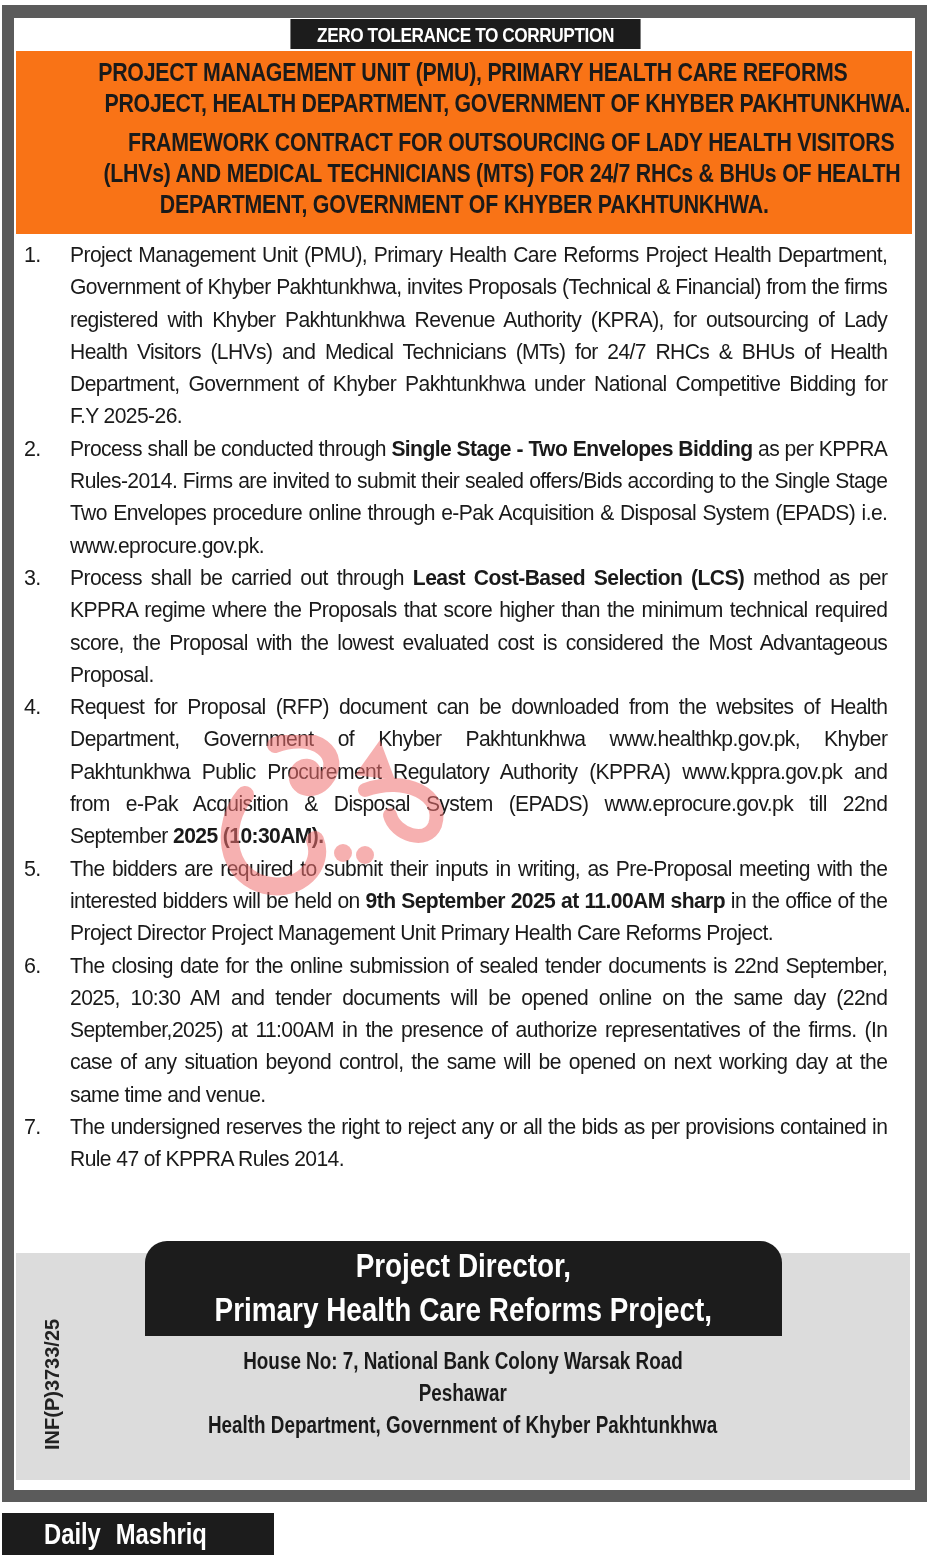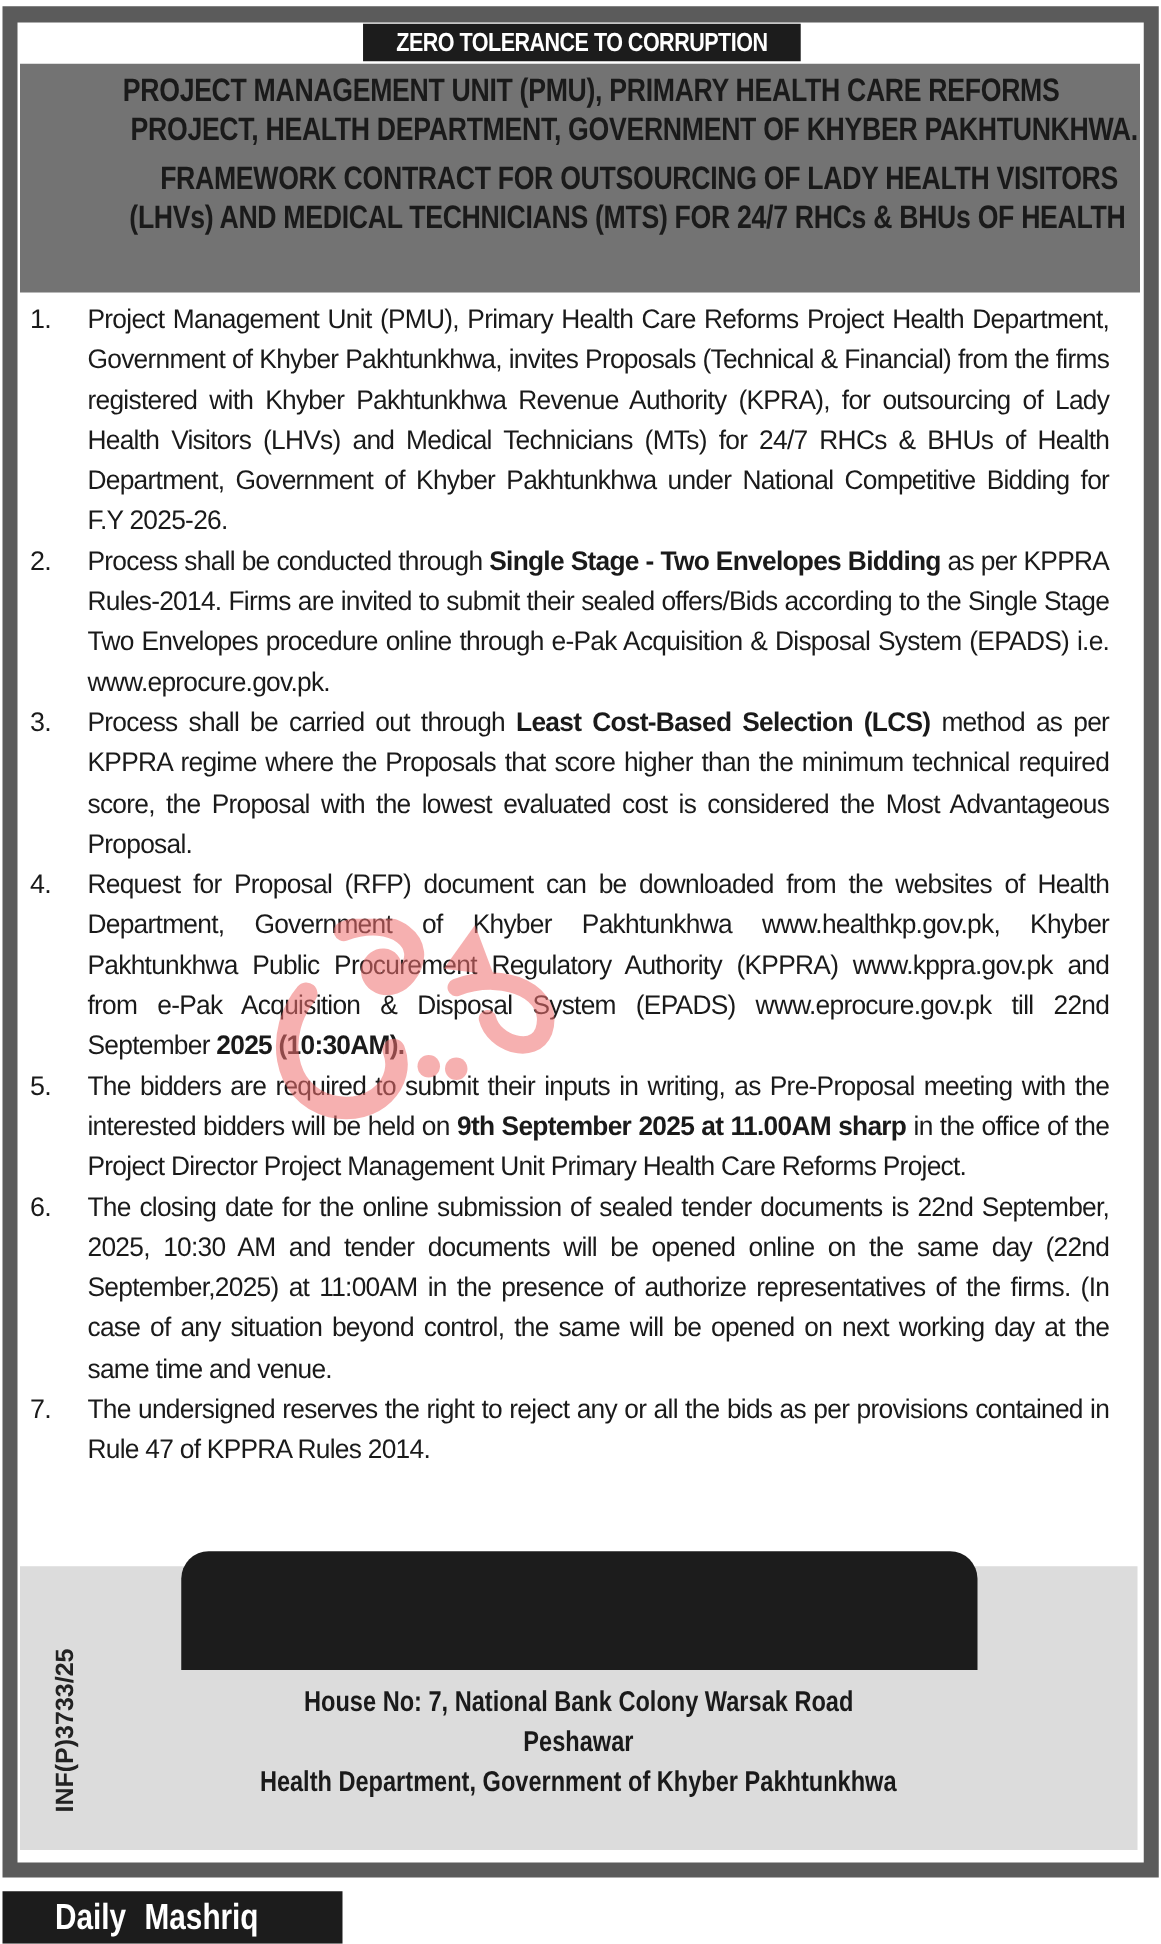--- a/index.html
+++ b/index.html
@@ -1,20 +1,20 @@
 <!DOCTYPE html>
 <html><head>
 <meta charset="utf-8">
 <style>
   html, body { margin:0; padding:0; background:#ffffff; }
   body { width:929px; height:1555px; position:relative; overflow:hidden; font-family:"Liberation Sans", sans-serif; color:#1a1a1a; }
   .frame { position:absolute; left:2px; top:5px; width:925px; height:1497px; box-sizing:border-box; border:12px solid #5b5b5b; border-top-width:13px; background:#ffffff; }
   .ztc { position:absolute; left:252px; top:19px; width:427px; height:30px; background:#1c1c1c; color:#ffffff; text-align:center; font-weight:bold; font-size:21px; line-height:32px; letter-spacing:-0.5px; transform:scaleX(0.82); transform-origin:center; }
   .ztc span { display:inline-block; }
-  .header-box { position:absolute; left:16px; top:51px; width:896px; height:183px; background:#737373; text-align:center; }
+  .header-box { position:absolute; left:16px; top:51px; width:896px; height:183px; background:#f97316; text-align:center; }
   .header-box .h { font-weight:bold; font-size:26px; line-height:31px; color:#1a1a1a; letter-spacing:-0.3px; }
   .hx { display:inline-block; transform:scaleX(0.82); transform-origin:center; white-space:nowrap; }
   .h1 { margin-top:6px; }
   .h2 { margin-top:8px;padding-left:28px; }
   .body-list { position:absolute; left:24px; top:239px; width:880px; margin:0; padding:0; list-style:none; }
   .item { position:relative; padding-left:46px; font-size:21.5px; line-height:32.3px; color:#1a1a1a; text-align:justify; font-family:"Liberation Sans", sans-serif; letter-spacing:-0.6px; }
   .item .num { position:absolute; left:0; top:0; }
   .item b { font-weight:bold; }
   .item .txt { display:block; transform:scaleX(0.98); transform-origin:left; }
   .watermark { position:absolute; left:205px; top:735px; width:250px; height:165px; pointer-events:none; opacity:0.55; }
@@ -34,20 +34,21 @@
 
 <div class="frame"></div>
 
 <div class="ztc"><span>ZERO TOLERANCE TO  CORRUPTION</span></div>
 
 <div class="header-box">
   <div class="h h1"><span class="hx">PROJECT MANAGEMENT UNIT (PMU), PRIMARY HEALTH CARE REFORMS</span></div>
   <div class="h"><span class="hx">PROJECT, HEALTH DEPARTMENT, GOVERNMENT OF KHYBER PAKHTUNKHWA.</span></div>
   <div class="h h2"><span class="hx">FRAMEWORK CONTRACT FOR OUTSOURCING OF LADY HEALTH VISITORS</span></div>
   <div class="h"><span class="hx">(LHVs) AND MEDICAL TECHNICIANS (MTS) FOR 24/7 RHCs &amp; BHUs OF HEALTH</span></div>
+  <div class="h"><span class="hx">DEPARTMENT, GOVERNMENT OF KHYBER PAKHTUNKHWA.</span></div>
 </div>
 
 <ol class="body-list" id="items">
     <li class="item">
       <span class="num">1.</span>
       <span class="txt"><span>Project Management Unit (PMU), Primary Health Care Reforms Project Health Department, Government of Khyber Pakhtunkhwa, invites Proposals (Technical &amp; Financial) from the firms registered with Khyber Pakhtunkhwa Revenue Authority (KPRA), for outsourcing of Lady Health Visitors (LHVs) and Medical Technicians (MTs) for 24/7 RHCs &amp; BHUs of Health Department, Government of Khyber Pakhtunkhwa under National Competitive Bidding for F.Y 2025-26.</span></span>
     </li>
     <li class="item">
       <span class="num">2.</span>
       <span class="txt"><span>Process shall be conducted through </span><b>Single Stage - Two Envelopes Bidding</b><span> as per KPPRA Rules-2014. Firms are invited to submit their sealed offers/Bids according to the Single Stage Two Envelopes procedure online through e-Pak Acquisition &amp; Disposal System (EPADS) i.e. www.eprocure.gov.pk.</span></span>
@@ -81,20 +82,22 @@
     <path d="M150 40 L175 5 L190 45 Z"></path>
     <path d="M160 55 C200 40 240 60 230 90 C222 110 190 100 185 80" stroke="#f07070" stroke-width="14" fill="none" stroke-linecap="round"></path>
     <circle cx="138" cy="118" r="9"></circle>
     <circle cx="160" cy="120" r="9"></circle>
   </g>
 </svg>
 
 <div class="footer-box"></div>
 
 <div class="banner">
+  <div class="l1"><span class="hx">Project Director,</span></div>
+  <div><span class="hx">Primary Health Care Reforms Project,</span></div>
 </div>
 
 <div class="addr">
   <div><span class="hx">House No: 7, National Bank Colony Warsak Road</span></div>
   <div><span class="hx">Peshawar</span></div>
   <div><span class="hx">Health Department, Government of Khyber Pakhtunkhwa</span></div>
 </div>
 
 <div class="inf">
     <span>INF(P)3733/25</span>

